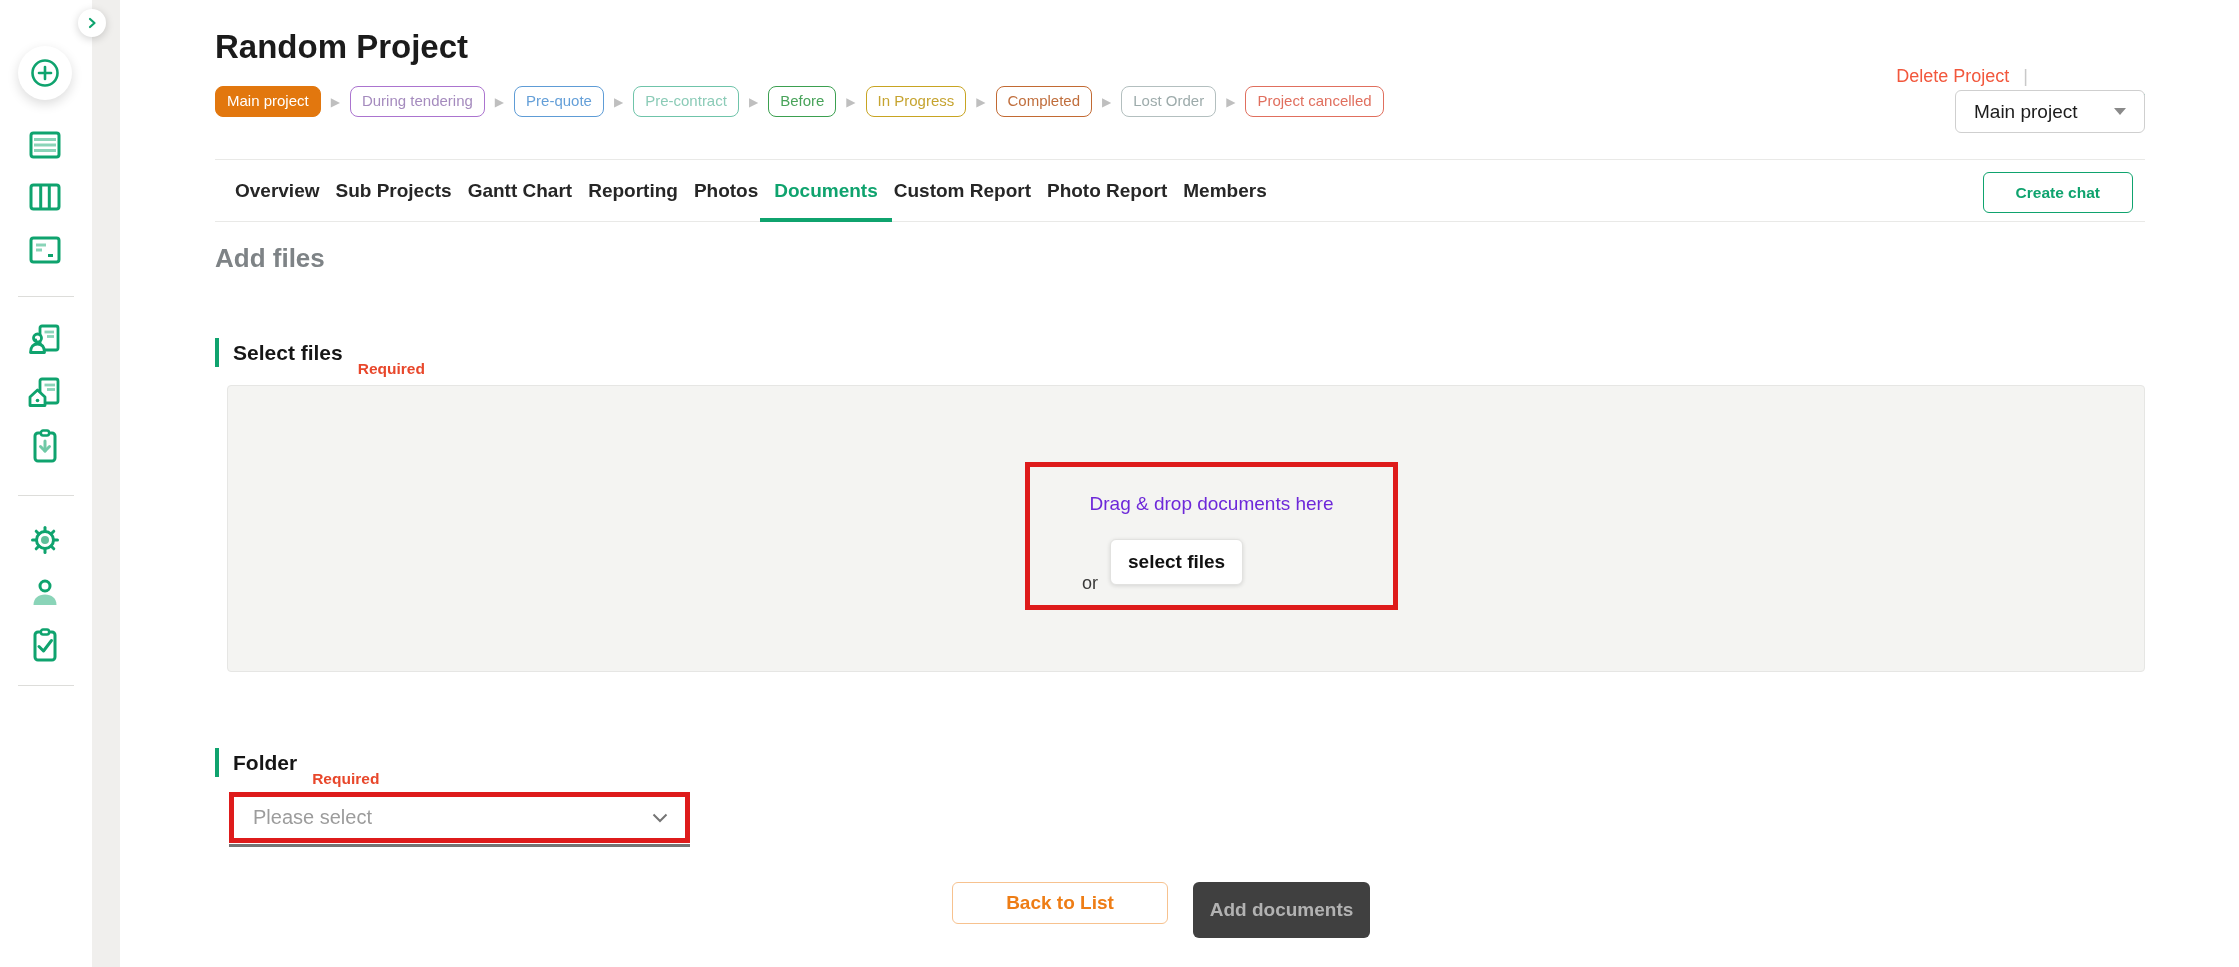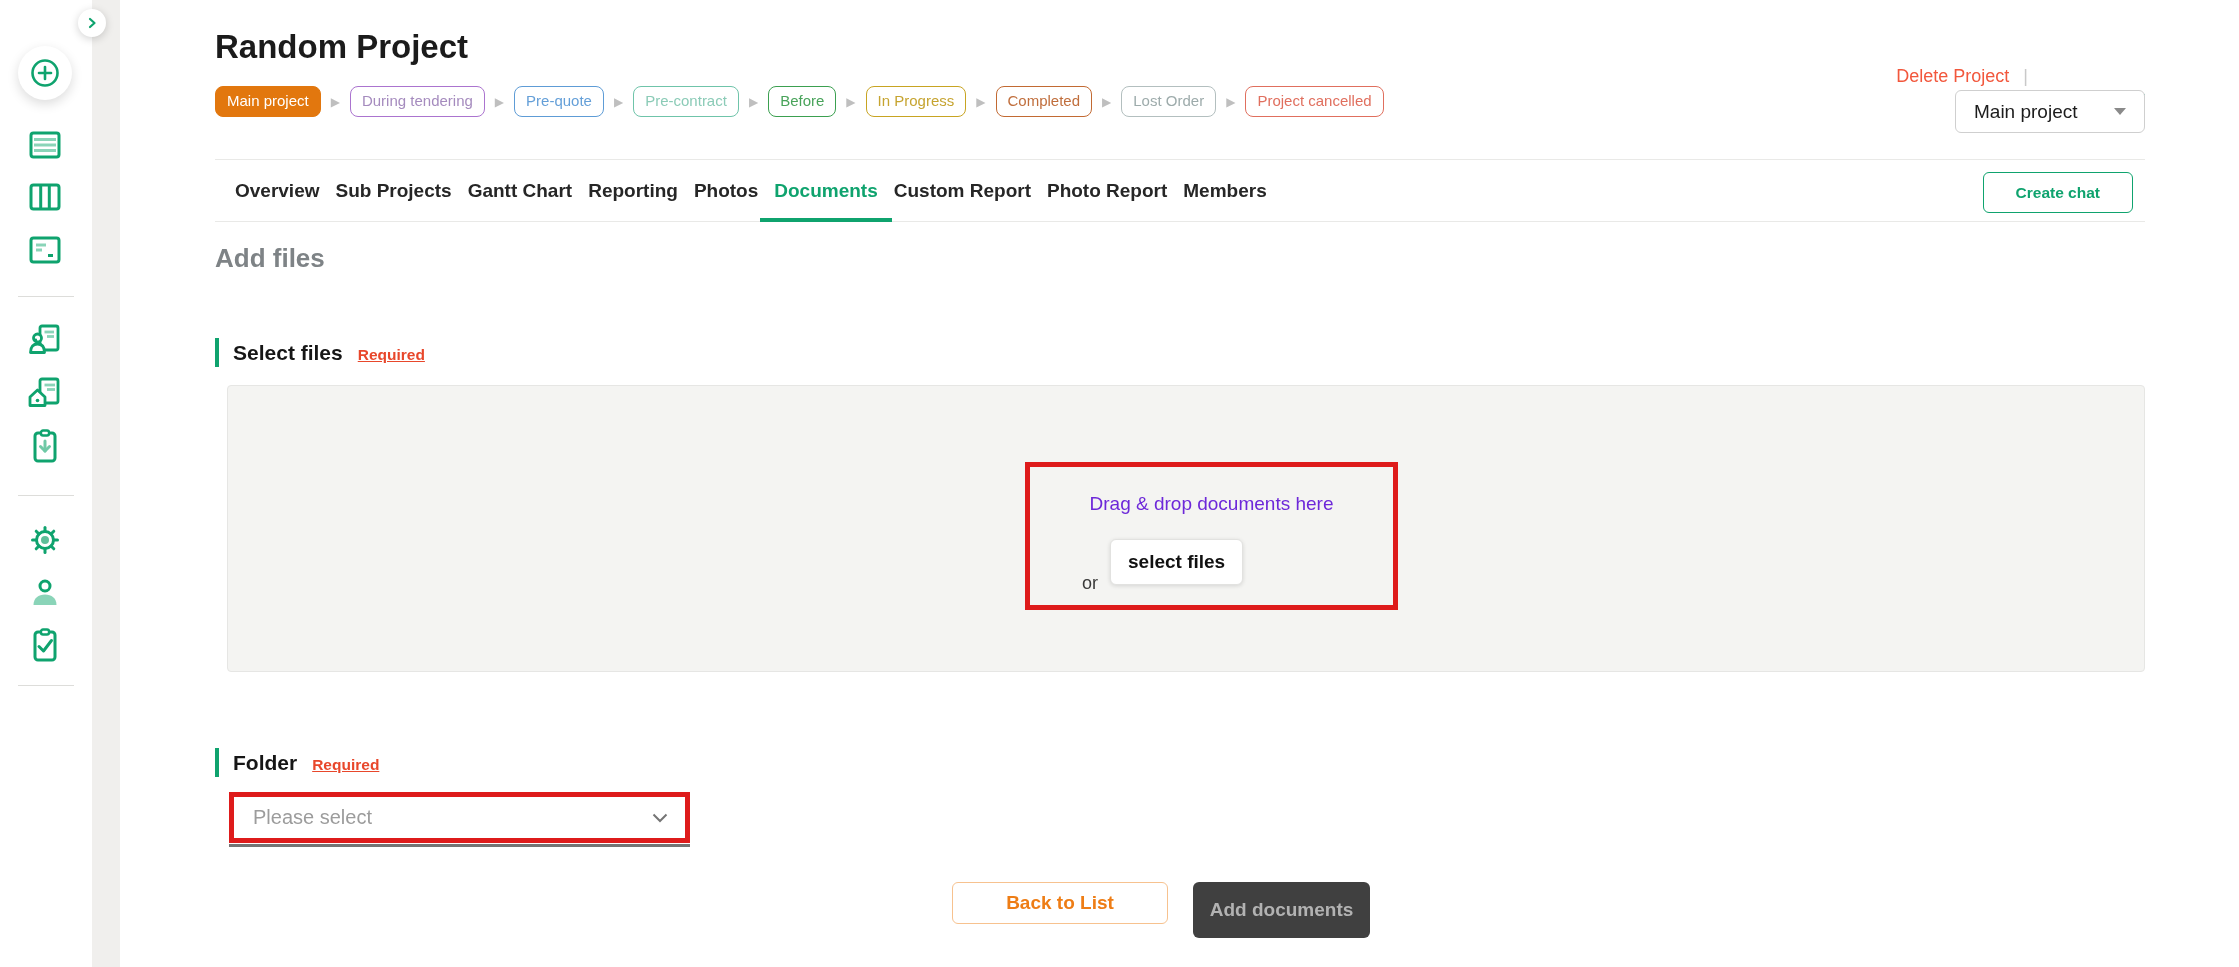--- a/index.html
+++ b/index.html
@@ -69,21 +69,21 @@
     color:#0fa36e; font-size:15.5px; font-weight:bold; cursor:pointer;
     display:flex; align-items:center;
   }
 
   
   #add-files-heading { position:absolute; left:215px; top:243px; font-size:26px; font-weight:bold; color:#7e8386; }
 
   .section-header { position:absolute; left:215px; display:flex; align-items:center; }
   .section-bar { width:4px; height:29px; background:#0fa36e; margin-right:14px; }
   .section-label { font-size:21px; font-weight:bold; color:#161616; }
-  .section-required { font-size:15.5px; font-weight:bold; color:#e8472b; margin-left:15px; position:relative; top:2px;text-decoration:underline; }
+  .section-required { font-size:15.5px; font-weight:bold; color:#e8472b; margin-left:15px; position:relative; top:16px; }
 
   #select-files-header { top:338px; }
   #dropzone {
     position:absolute; left:227px; top:385px; width:1918px; height:287px;
     background:#f4f4f2; border:1px solid #e6e6e4; border-radius:4px;
   }
   #redbox-drop {
     position:absolute; left:1025px; top:462px; width:373px; height:148px;
     border:5px solid #de1b1b;
   }

